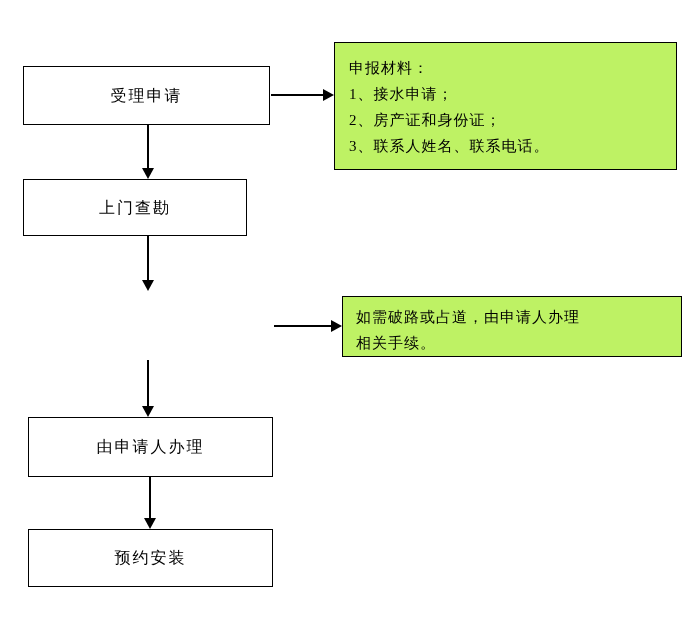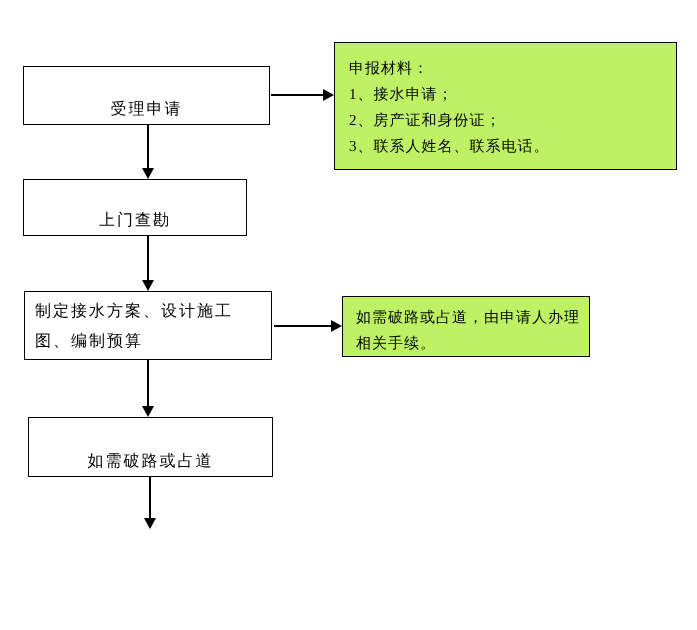--- a/index.html
+++ b/index.html
@@ -20,21 +20,20 @@
     box-sizing: border-box;
     border: 1px solid #000000;
     background: #ffffff;
     display: flex;
     align-items: center;
     color: #000000;
   }
   .node.center {
     justify-content: center;
     text-align: center;
-    align-items: flex-end;
   }
   .node.left {
     justify-content: flex-start;
     text-align: left;
   }
   .node .txt {
     display: block;
     white-space: pre-line;
     letter-spacing: 2px;
     font-size: 16px;
@@ -128,43 +127,42 @@
 
   <div class="node center" style="left:23px; top:179px; width:224px; height:57px;">
     <span class="txt">上门查勘</span>
   </div>
 
   <div class="v-conn" style="left:141px; top:236px; height:55px;">
     <div class="shaft" style="height:46px;"></div>
     <div class="head"></div>
   </div>
 
-  <div class="node left" style="left:24px; top:291px; width:248px; height:69px; padding-left:10px;">
-    <span class="txt">制定接水方案、设计施工
-图、编制预算</span>
-  </div>
 
   <div class="h-conn" style="left:274px; top:319px; width:68px;">
     <div class="shaft" style="width:57px;"></div>
     <div class="head"></div>
   </div>
 
-  <div class="note" style="left:342px; top:296px; width:248px; height:61px; padding:7px 0 0 13px;">
+  <div class="note" style="left:342px; top:296px; width:340px; height:61px; padding:7px 0 0 13px;">
     <span class="txt">如需破路或占道，由申请人办理
 相关手续。</span>
   </div>
 
   <div class="v-conn" style="left:141px; top:360px; height:57px;">
     <div class="shaft" style="height:48px;"></div>
     <div class="head"></div>
   </div>
 
   <div class="node center" style="left:28px; top:417px; width:245px; height:60px;">
-    <span class="txt">如需破路或占道</span>
+    <span class="txt">由申请人办理</span>
   </div>
 
   <div class="v-conn" style="left:143px; top:477px; height:52px;">
     <div class="shaft" style="height:43px;"></div>
     <div class="head"></div>
   </div>
 
+  <div class="node center" style="left:28px; top:529px; width:245px; height:58px;">
+    <span class="txt">预约安装</span>
+  </div>
 
 </div>
 
 </body></html>

